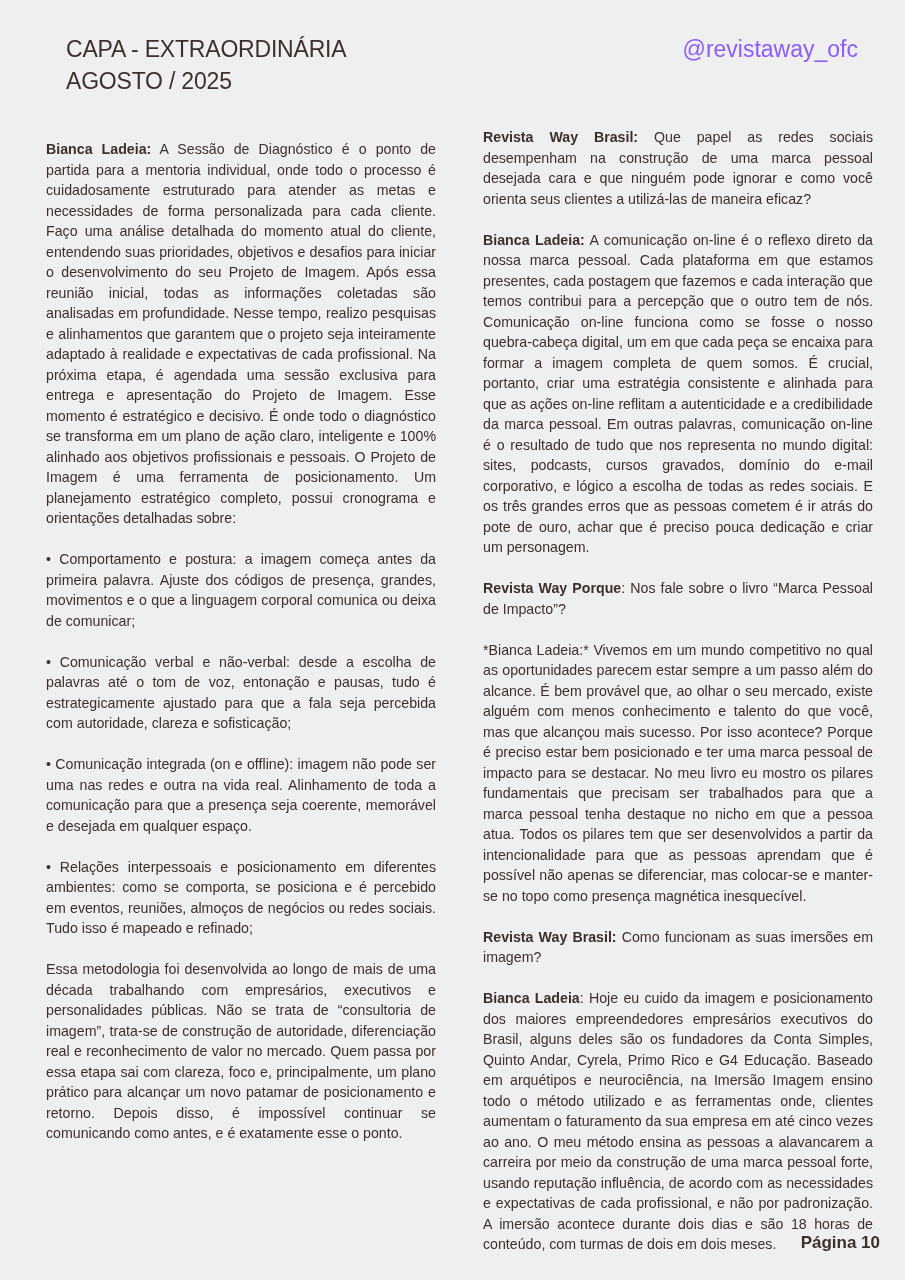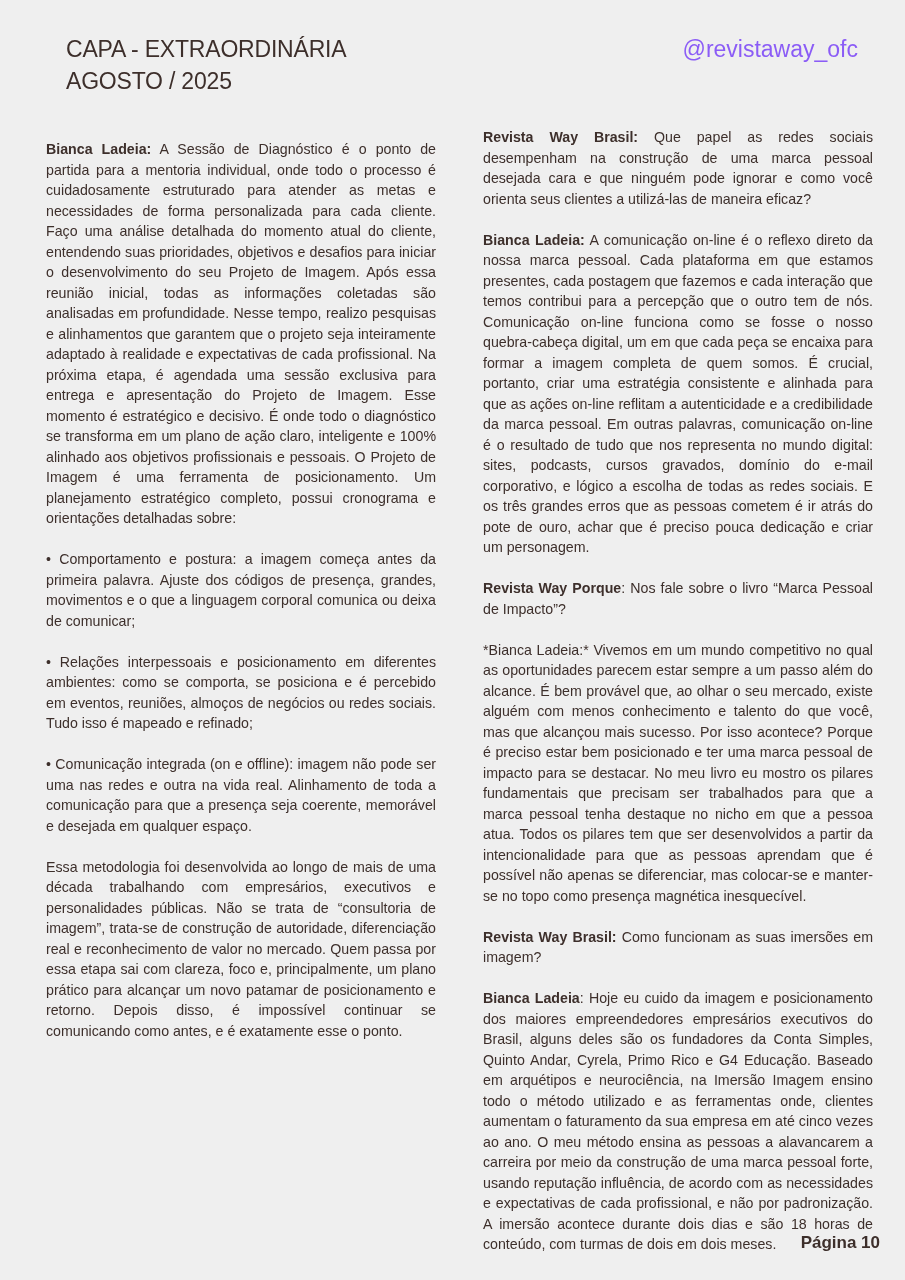--- a/index.html
+++ b/index.html
@@ -42,22 +42,23 @@
 
 <div class="header-left">
   <div>CAPA - EXTRAORDINÁRIA</div>
   <div>AGOSTO / 2025</div>
 </div>
 <div class="header-right">@revistaway_ofc</div>
 
 <div class="col col-left">
   <p class="para"><span class="speaker">Bianca Ladeia:</span><span> A Sessão de Diagnóstico é o ponto de partida para a mentoria individual, onde todo o processo é cuidadosamente estruturado para atender as metas e necessidades de forma personalizada para cada cliente. Faço uma análise detalhada do momento atual do cliente, entendendo suas prioridades, objetivos e desafios para iniciar o desenvolvimento do seu Projeto de Imagem. Após essa reunião inicial, todas as informações coletadas são analisadas em profundidade. Nesse tempo, realizo pesquisas e alinhamentos que garantem que o projeto seja inteiramente adaptado à realidade e expectativas de cada profissional. Na próxima etapa, é agendada uma sessão exclusiva para entrega e apresentação do Projeto de Imagem. Esse momento é estratégico e decisivo. É onde todo o diagnóstico se transforma em um plano de ação claro, inteligente e 100% alinhado aos objetivos profissionais e pessoais. O Projeto de Imagem é uma ferramenta de posicionamento. Um planejamento estratégico completo, possui cronograma e orientações detalhadas sobre:</span></p>
   <p class="para">• Comportamento e postura: a imagem começa antes da primeira palavra. Ajuste dos códigos de presença, grandes, movimentos e o que a linguagem corporal comunica ou deixa de comunicar;</p>
+  <p class="para">• Comunicação verbal e não-verbal: desde a escolha de palavras até o tom de voz, entonação e pausas, tudo é  estrategicamente ajustado para que a fala seja percebida com autoridade, clareza e sofisticação;</p>
+  <p class="para">• Comunicação integrada (on e offline): imagem não pode ser uma nas redes e outra na vida real. Alinhamento de toda a comunicação para que a presença seja coerente, memorável e desejada em qualquer espaço.</p>
   <p class="para">• Relações interpessoais e posicionamento em diferentes ambientes: como se comporta, se posiciona e é percebido em eventos, reuniões, almoços de negócios ou redes sociais. Tudo isso é mapeado e refinado;</p>
-  <p class="para">• Comunicação integrada (on e offline): imagem não pode ser uma nas redes e outra na vida real. Alinhamento de toda a comunicação para que a presença seja coerente, memorável e desejada em qualquer espaço.</p>
   <p class="para">Essa metodologia foi desenvolvida ao longo de mais de uma década trabalhando com empresários, executivos e personalidades públicas. Não se trata de “consultoria de imagem”, trata-se de construção de autoridade, diferenciação real e reconhecimento de valor no mercado. Quem passa por essa etapa sai com clareza, foco e, principalmente, um plano prático para alcançar um novo patamar de posicionamento e retorno. Depois disso, é impossível continuar se comunicando como antes, e é exatamente esse o ponto.</p>
 </div>
 
 <div class="col col-right">
   <p class="para"><span class="speaker">Revista Way Brasil:</span><span> Que papel as redes sociais desempenham na construção de uma marca pessoal desejada cara e que ninguém pode ignorar e como você orienta seus clientes a utilizá-las de maneira eficaz?</span></p>
   <p class="para"><span class="speaker">Bianca Ladeia:</span><span> A comunicação on-line é o reflexo direto da nossa marca pessoal. Cada plataforma em que estamos presentes, cada postagem que fazemos e cada interação que temos contribui para a percepção que o outro tem de nós. Comunicação on-line funciona como se fosse o nosso quebra-cabeça digital, um em que cada peça se encaixa para formar a imagem completa de quem somos. É crucial, portanto, criar uma estratégia consistente e alinhada para que as ações on-line reflitam a autenticidade e a credibilidade da marca pessoal. Em outras palavras, comunicação on-line é o resultado de tudo que nos representa no mundo digital: sites, podcasts, cursos gravados, domínio do e-mail corporativo, e lógico a escolha de todas as redes sociais. E os três grandes erros que as pessoas cometem é ir atrás do pote de ouro, achar que é preciso pouca dedicação e criar um personagem.</span></p>
   <p class="para"><span class="speaker">Revista Way Porque</span><span>: Nos fale sobre o livro “Marca Pessoal de Impacto”?</span></p>
   <p class="para"><span>*Bianca Ladeia:* Vivemos em um mundo competitivo no qual as oportunidades parecem estar sempre a um passo além do alcance. É bem provável que, ao olhar o seu mercado, existe alguém com menos conhecimento e talento do que você, mas que alcançou mais sucesso. Por isso acontece? Porque é preciso estar bem posicionado e ter uma marca pessoal de impacto para se destacar. No meu livro eu mostro os pilares fundamentais que precisam ser trabalhados para que a marca pessoal tenha destaque no nicho em que a pessoa atua. Todos os pilares tem que ser desenvolvidos a partir da intencionalidade para que as pessoas aprendam que é possível não apenas se diferenciar, mas colocar-se e manter-se no topo como presença magnética inesquecível.</span></p>
   <p class="para"><span class="speaker">Revista Way Brasil:</span><span> Como funcionam as suas imersões em imagem?</span></p>
   <p class="para"><span class="speaker">Bianca Ladeia</span><span>: Hoje eu cuido da imagem e posicionamento dos maiores empreendedores empresários executivos do Brasil, alguns deles são os fundadores da Conta Simples, Quinto Andar, Cyrela, Primo Rico e G4 Educação. Baseado em arquétipos e neurociência, na Imersão Imagem ensino todo o método utilizado e as ferramentas onde, clientes aumentam o faturamento da sua empresa em até cinco vezes ao ano. O meu método ensina as pessoas a alavancarem a carreira por meio da construção de uma marca pessoal forte, usando reputação influência, de acordo com as necessidades e expectativas de cada profissional, e não por padronização. A imersão acontece durante dois dias e são 18 horas de conteúdo, com turmas de dois em dois meses.</span></p>

